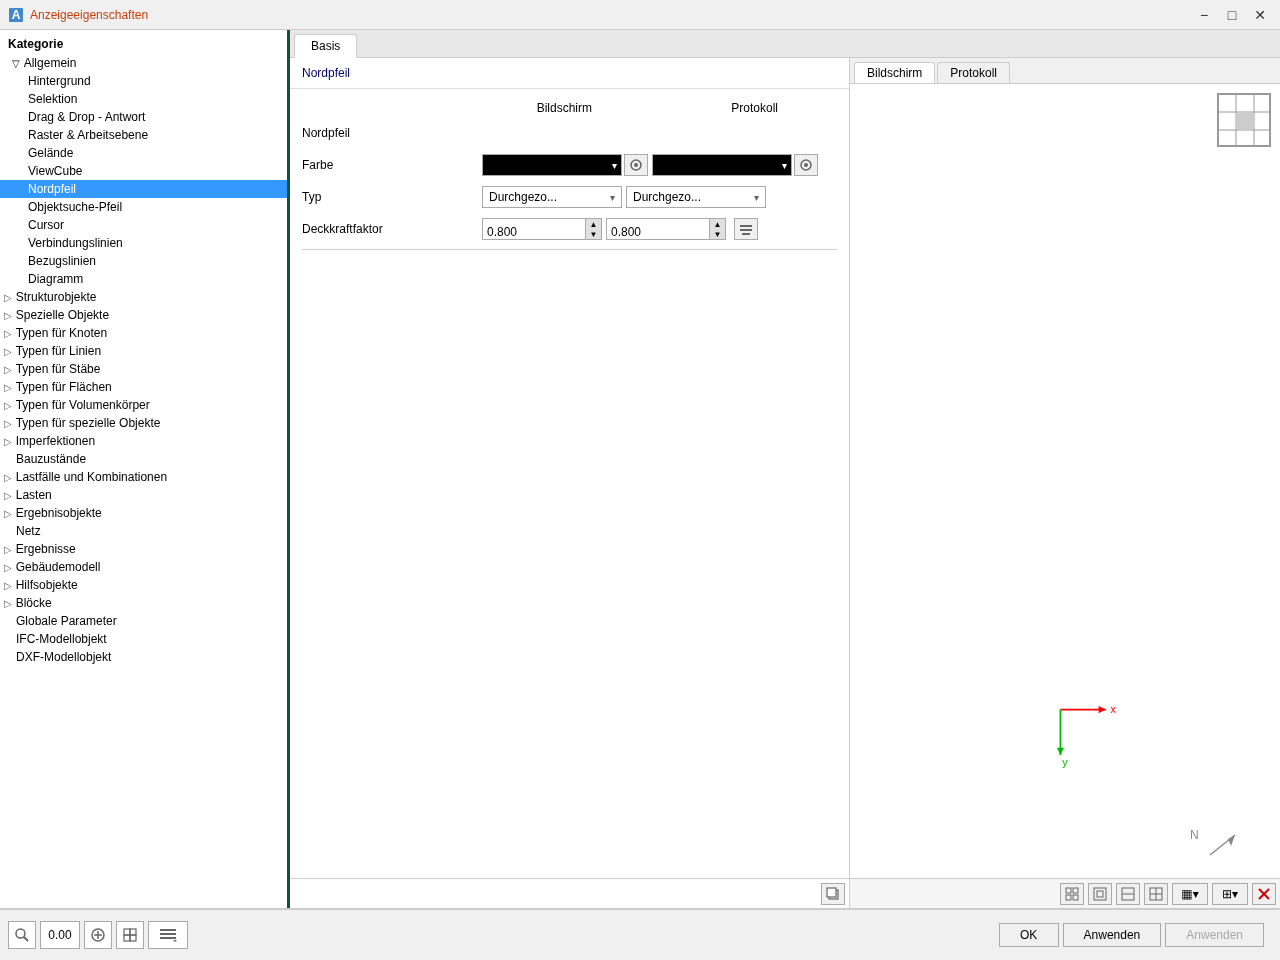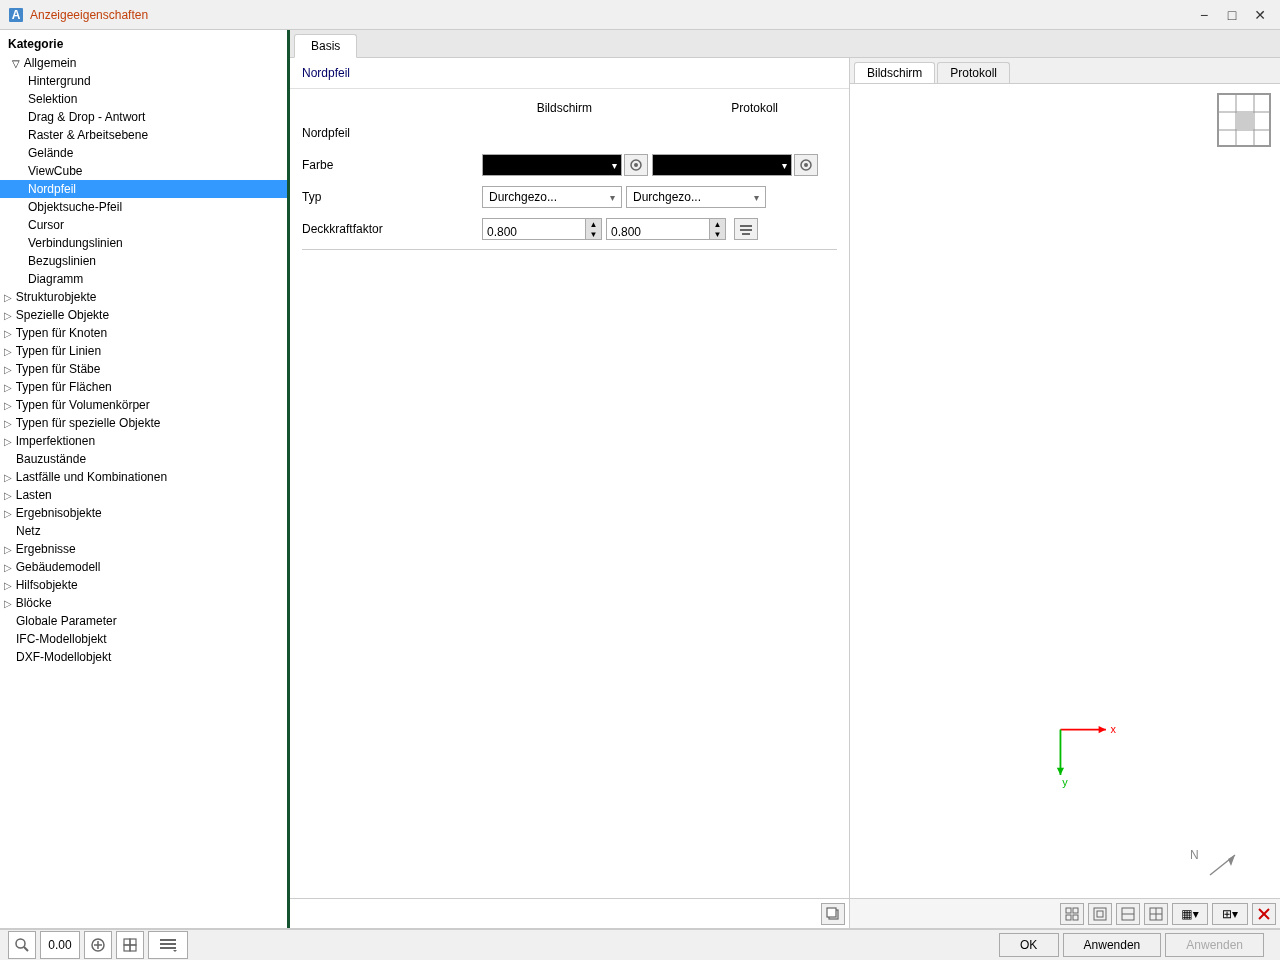--- a/index.html
+++ b/index.html
@@ -302,21 +302,21 @@
       height: 30px;
       border-top: 1px solid #ccc;
       display: flex;
       align-items: center;
       justify-content: flex-end;
       padding: 0 4px;
     }
 
     
     .bottom-toolbar {
-      height: 32px;
+      height: 52px;
       background: #f0f0f0;
       border-top: 2px solid #ccc;
       display: flex;
       align-items: center;
       padding: 0 8px;
     }
     .bottom-tools { display: flex; gap: 4px; }
     .bottom-tool-btn {
       width: 28px; height: 28px;
       border: 1px solid #aaa;

